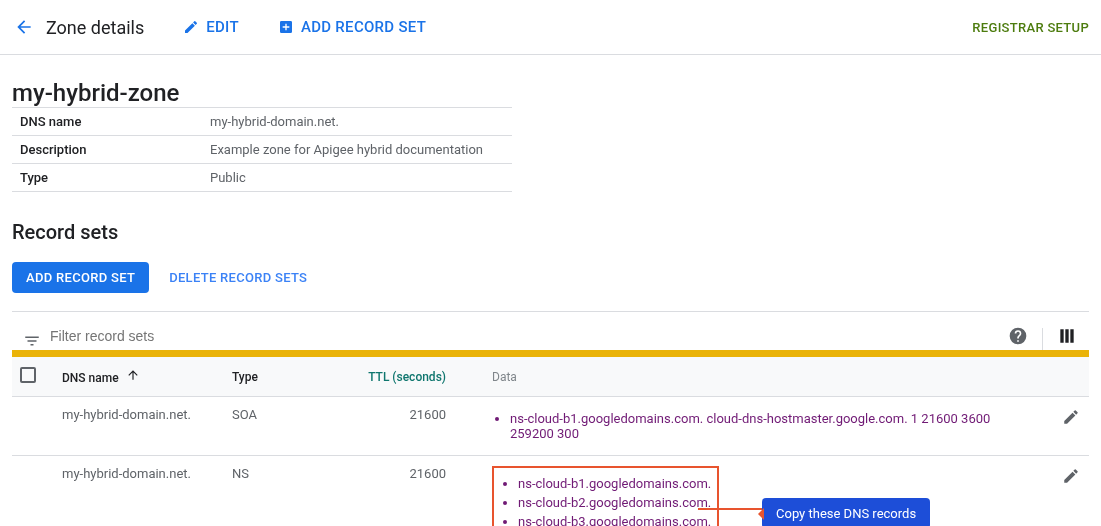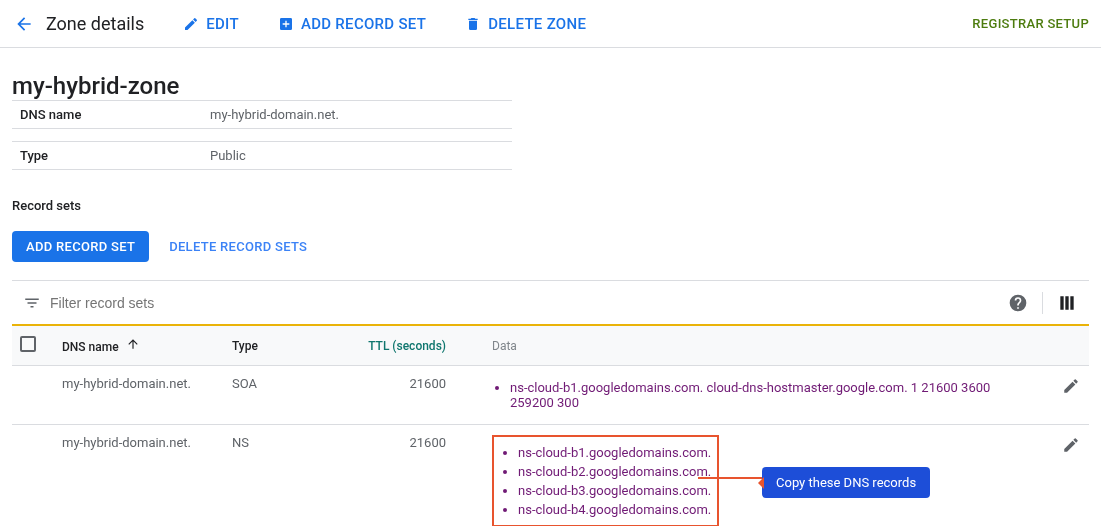--- a/index.html
+++ b/index.html
@@ -7,21 +7,21 @@
     margin: 0; padding: 0;
     font-family: Roboto, "Helvetica Neue", Arial, sans-serif;
     font-size: 13px;
     color: #202124;
     background: #fff;
     width: 1101px;
   }
   .topbar {
     display: flex;
     align-items: center;
-    height: 48px;
+    height: 55px;
     padding: 0 12px 0 6px;
     border-bottom: 1px solid #dadce0;
   }
   .back-btn {
     width: 36px; height: 36px;
     display: flex; align-items: center; justify-content: center;
     border-radius: 50%;
     cursor: pointer;
     color: #1a73e8;
     margin-right: 4px;
@@ -68,21 +68,21 @@
   .info-row {
     display: flex;
     border-bottom: 1px solid #dadce0;
     padding: 6px 8px;
     font-size: 13px;
   }
   .info-label { width: 190px; font-weight: 500; }
   .info-value { color: #5f6368; }
 
   .section-title {
-    font-size: 13px;
+    font-size: 20px;
     font-weight: 500;
     margin: 28px 0 18px 0;
   }
 
   .btn-row { display: flex; gap: 14px; align-items: center; margin-bottom: 18px; }
   .primary-btn {
     background: #1a73e8;
     color: #fff;
     font-weight: 500;
     font-size: 13px;
@@ -95,23 +95,23 @@
     color: #3b82f6;
     font-weight: 500;
     font-size: 13px;
     letter-spacing: 0.3px;
     cursor: pointer;
     padding: 8px 6px;
   }
 
   .filter-row {
     display: flex;
-    align-items: center;
+    align-items: flex-end;
     border-top: 1px solid #dadce0;
-    border-bottom: 2px solid #eab308;
+    border-bottom: 7px solid #eab308;
     height: 46px;
     padding: 0 8px 0 6px;
   }
   .filter-icon { width: 28px; display:flex; align-items:center; justify-content:center; color:#5f6368; cursor:pointer; }
   .filter-input {
     border: none;
     outline: none;
     font-size: 14px;
     color: #5f6368;
     flex: 0 0 260px;
@@ -219,42 +219,36 @@
 
   <div class="action-btn">
     <span class="icon">
       <svg width="16" height="16" viewBox="0 0 24 24" fill="#1a73e8">
           <path d="M19 3H5a2 2 0 0 0-2 2v14a2 2 0 0 0 2 2h14a2 2 0 0 0 2-2V5a2 2 0 0 0-2-2zm-2 10h-4v4h-2v-4H7v-2h4V7h2v4h4v2z"></path>
         </svg>
     </span>
     <span>ADD RECORD SET</span>
   </div>
 
-  <div class="action-btn">
-    <span class="icon">
-      <svg width="16" height="16" viewBox="0 0 24 24" fill="#1a73e8">
-          <path d="M6 19a2 2 0 0 0 2 2h8a2 2 0 0 0 2-2V7H6v12zM19 4h-3.5l-1-1h-5l-1 1H5v2h14V4z"></path>
-        </svg>
-    </span>
-    <span>DELETE ZONE</span>
-  </div>
 
   <div class="spacer"></div>
   <div class="registrar">REGISTRAR SETUP</div>
 </div>
 
 <div class="content">
   <div class="zone-name">my-hybrid-zone</div>
 
   <div class="info-table">
     <div class="info-row">
       <div class="info-label">DNS name</div>
       <div class="info-value">my-hybrid-domain.net.</div>
     </div>
     <div class="info-row">
+      <div class="info-label">Description</div>
+      <div class="info-value">Example zone for Apigee hybrid documentation</div>
     </div>
     <div class="info-row">
       <div class="info-label">Type</div>
       <div class="info-value">Public</div>
     </div>
   </div>
 
   <div class="section-title">Record sets</div>
 
   <div class="btn-row">

